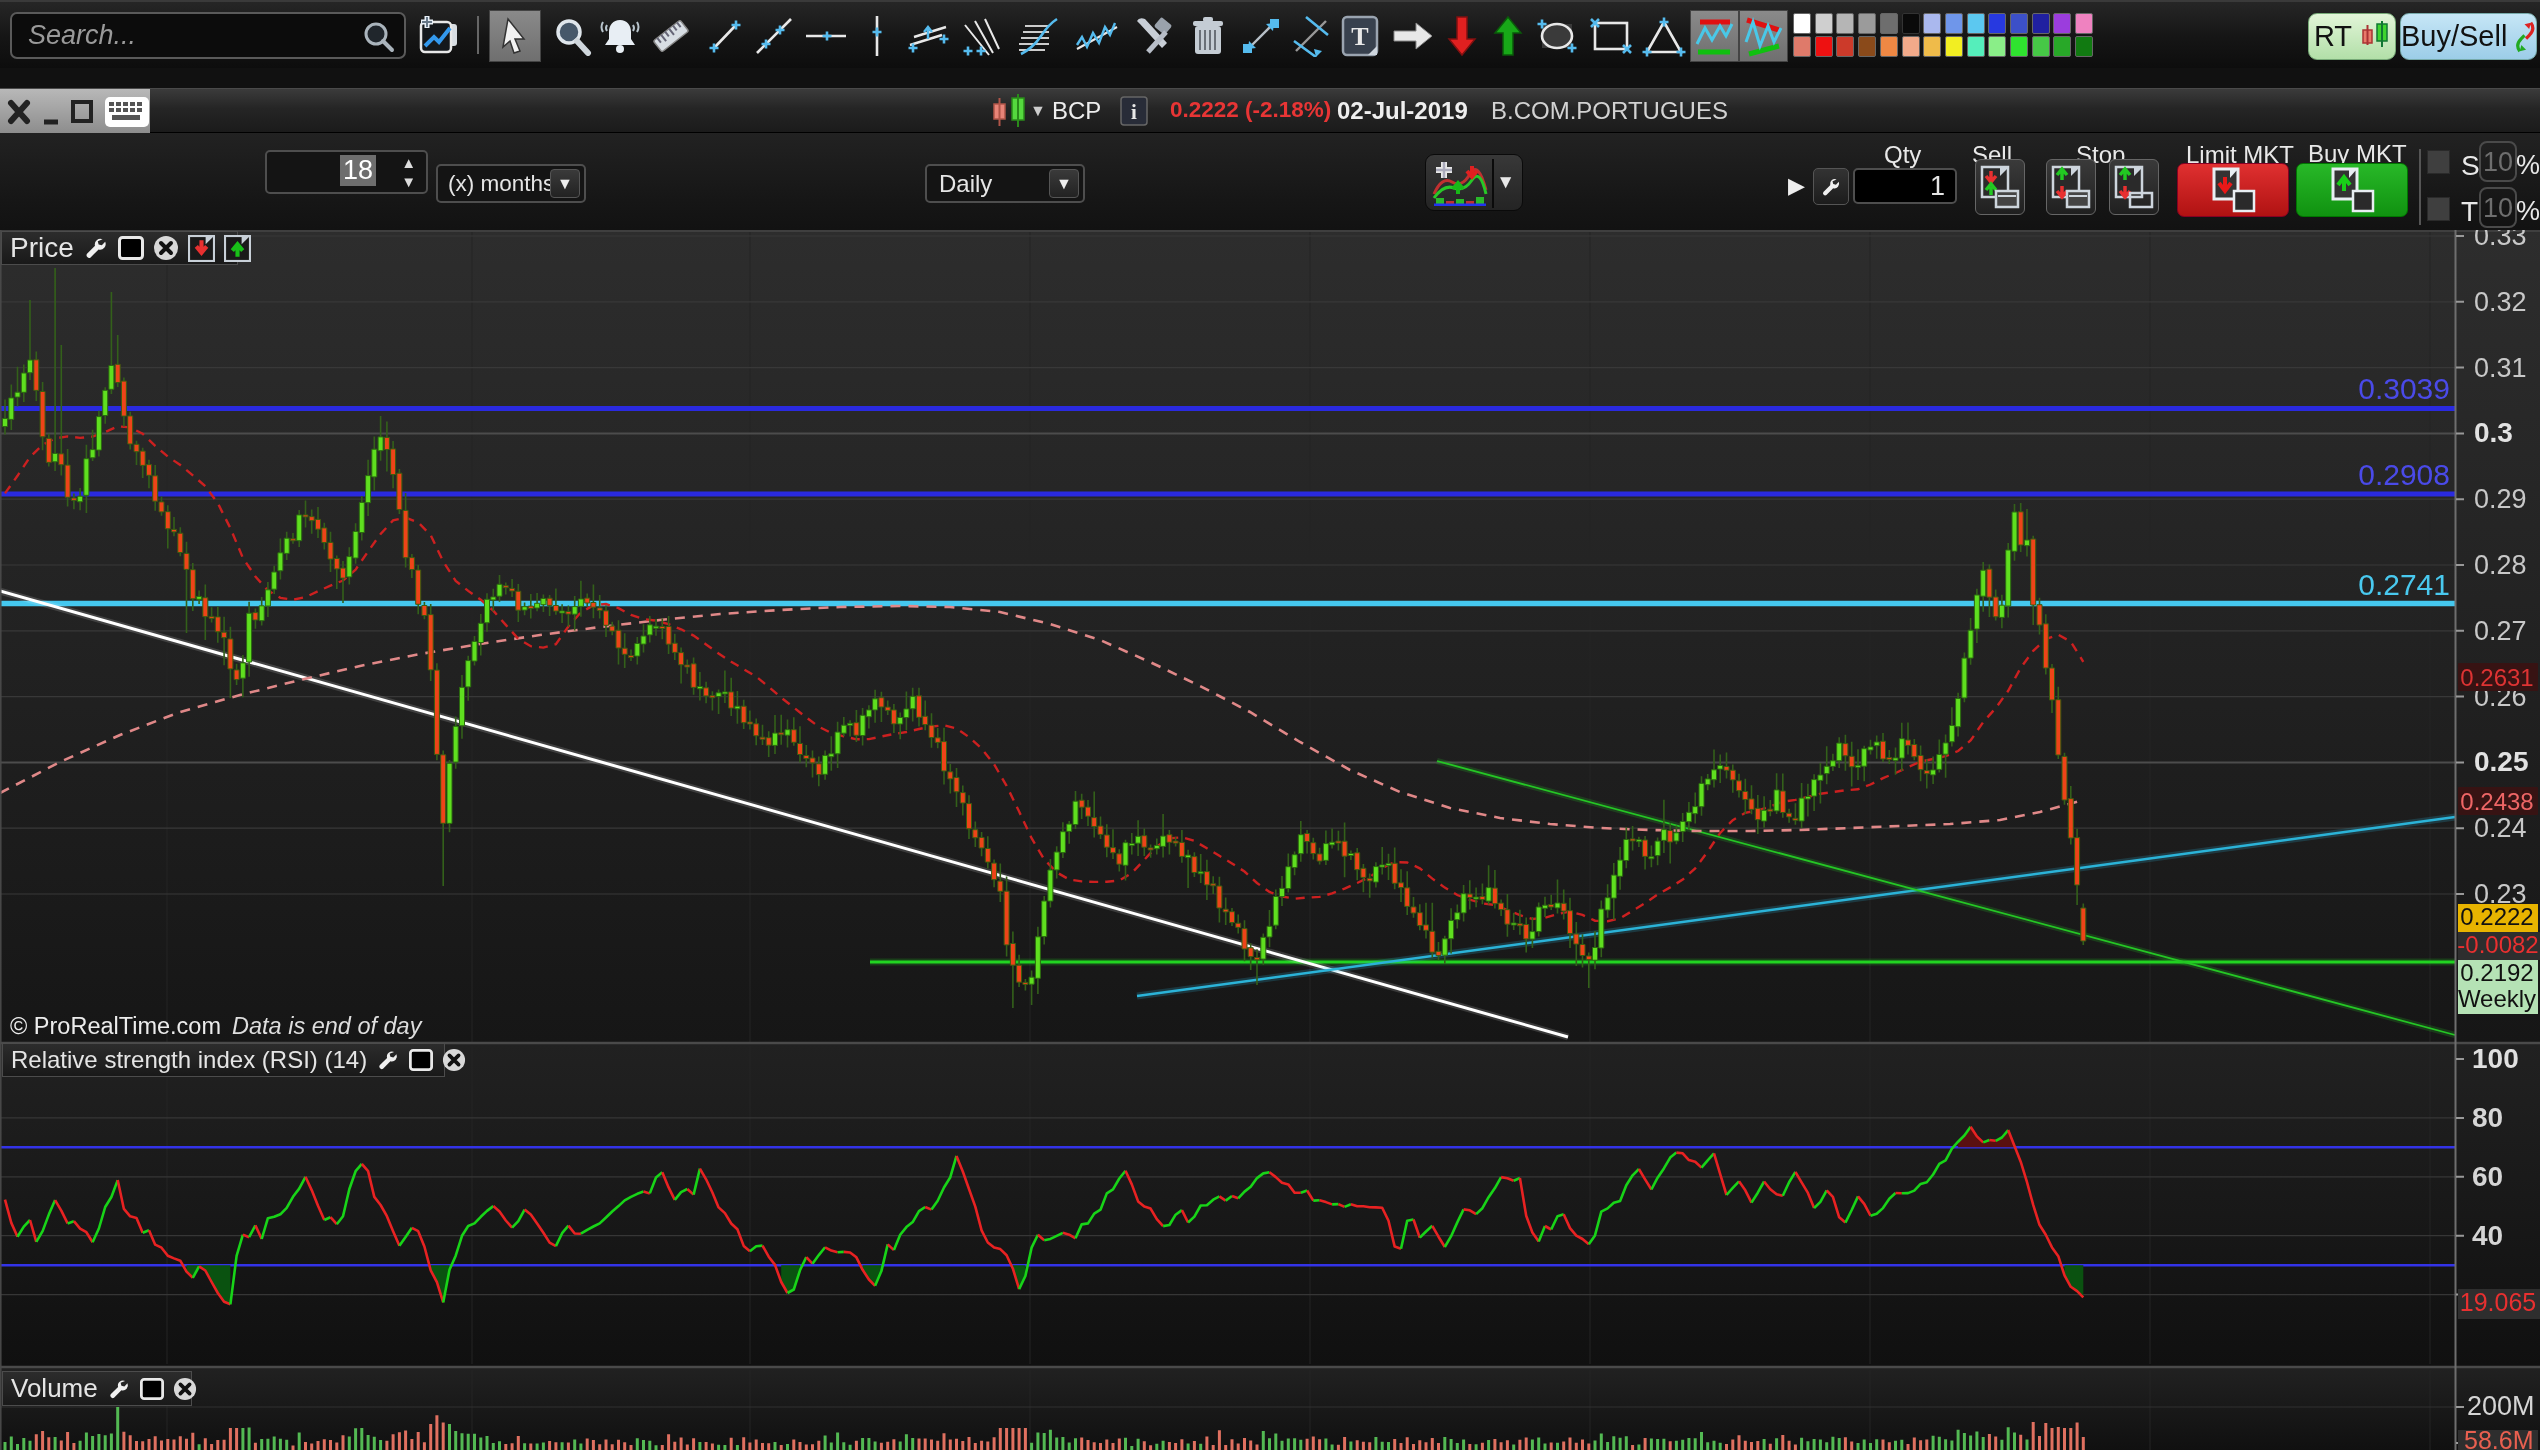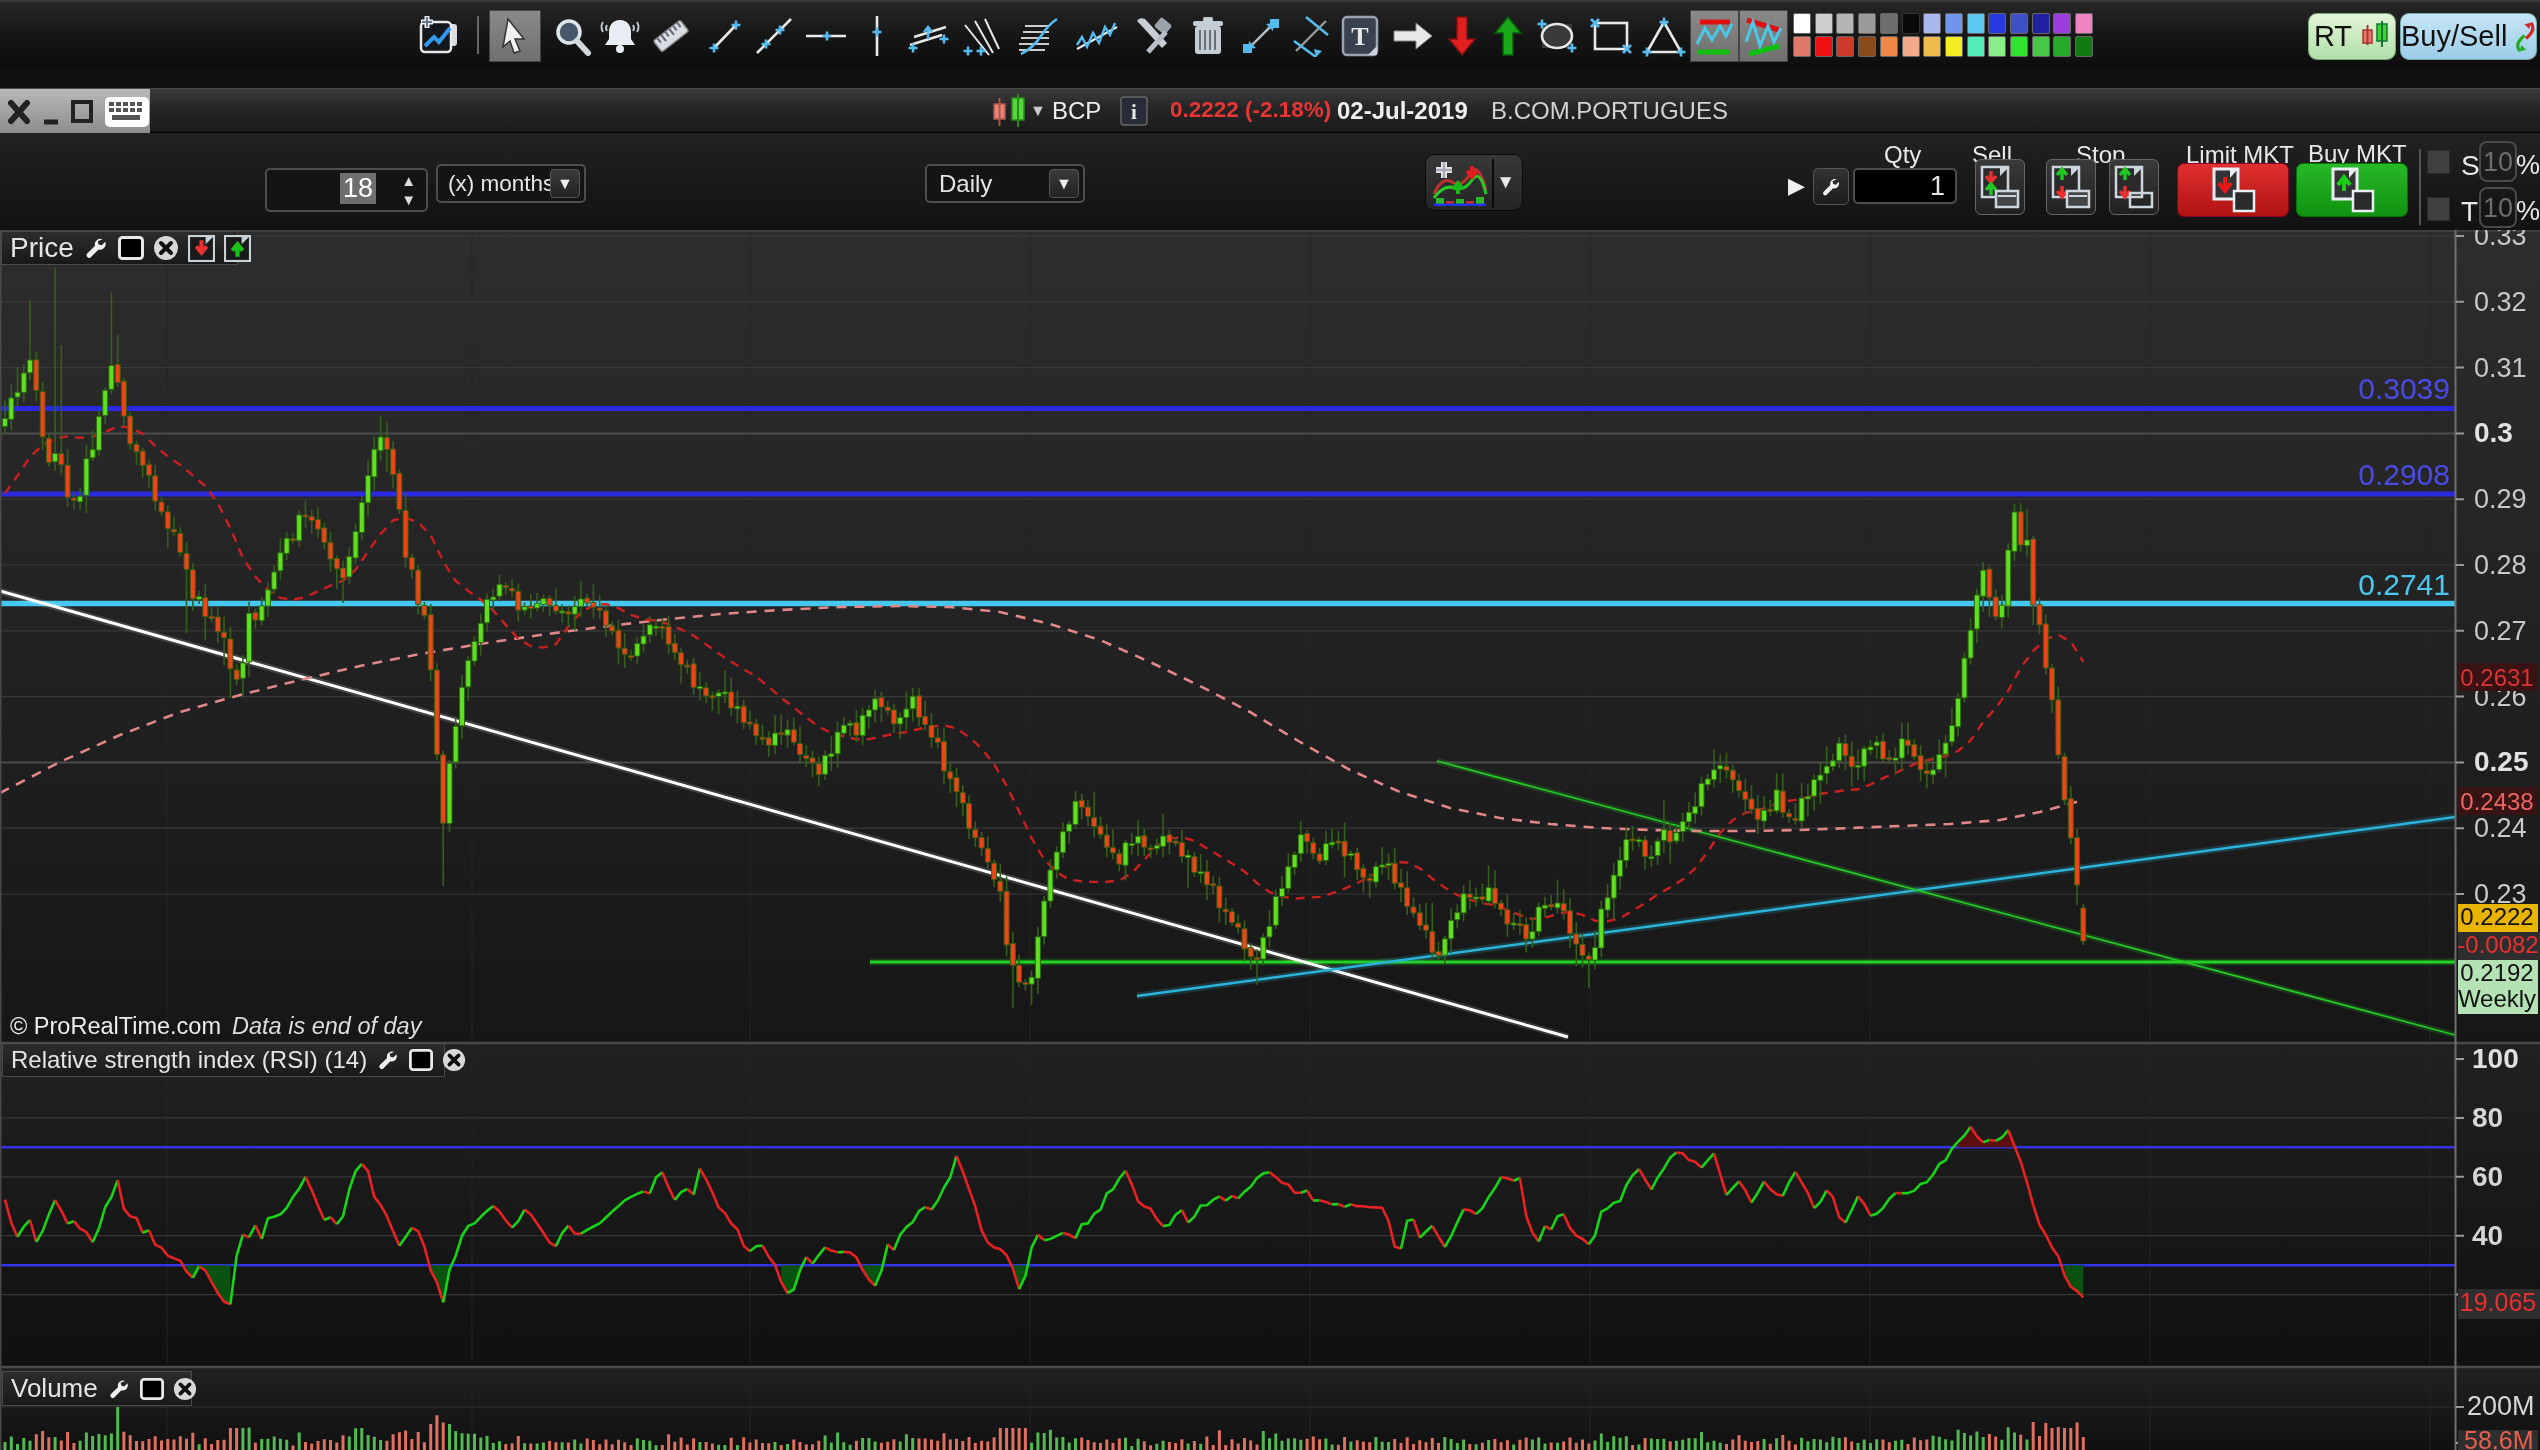--- a/index.html
+++ b/index.html
@@ -11,20 +11,24 @@
 #winctl{position:absolute;left:0;top:0;width:150px;height:45px;background:linear-gradient(#b8b8b8,#8c8c8c);display:flex;align-items:center}
 #tbcontent{position:absolute;left:951px;top:0;width:800px;height:45px;font-size:24px;color:#eee;white-space:nowrap}
 #controls{position:absolute;left:0;top:133px;width:2540px;height:97px;background:linear-gradient(#222,#161616 70%,#121212)}
 .inbox{position:absolute;background:#141414;border:2px solid #4e4e4e;border-radius:5px;color:#e5e5e5;font-size:27px}
 .lbl{position:absolute;color:#e8e8e8;font-size:24px;white-space:nowrap}
 .hdr{position:absolute;background:linear-gradient(#2c2c2c,#191919);border:1px solid #4c4c4c;display:flex;align-items:center;color:#e5e5e5;z-index:5;white-space:nowrap}
 .hic{display:inline-flex;margin-left:9px}
 #chart{position:absolute;left:0;top:230px}
 </style></head><body>
 <div id="toolbar">
+    <div id="search">Search...<svg width="34" height="34" viewBox="0 0 34 34" style="position:absolute;right:8px;top:7px">
+        <circle cx="14" cy="13" r="10" fill="#20262c" stroke="#aab4bc" stroke-width="3"></circle>
+        <path d="M21 20l9 9" stroke="#aab4bc" stroke-width="4" stroke-linecap="round"></path>
+      </svg></div>
     <div class="ticon" style="left:415px;width:46px">
       <svg width="46" height="44" viewBox="0 0 46 44">
         <rect x="20" y="10" width="22" height="22" rx="3" fill="#d8dde2"></rect>
         <rect x="6" y="8" width="30" height="30" rx="4" fill="#14181c" stroke="#e8e8e8" stroke-width="2.5"></rect>
         <path d="M10 32l9-9 5 5 11-14" stroke="#3399ee" stroke-width="4" fill="none"></path>
         <path d="M12 2v12M6 8h12" stroke="#e8f0f8" stroke-width="5"></path>
         <path d="M12 3v10M7 8h10" stroke="#667788" stroke-width="2"></path>
       </svg>
     </div>
     <div class="abs" style="left:477px;top:14px;width:2px;height:38px;background:#666"></div>
@@ -281,21 +285,21 @@
       <span class="abs" style="left:169px;top:7px"><svg width="28" height="30" viewBox="0 0 28 30">
           <rect x="1" y="1" width="26" height="28" rx="3" fill="#282c38" stroke="#666" stroke-width="1.5"></rect>
           <text x="14" y="23" font-size="21" font-weight="bold" font-family="Liberation Serif" fill="#e8e8e8" text-anchor="middle">i</text>
         </svg></span>
       <span class="abs" style="left:219px;top:8px;color:#e83535;font-weight:bold;font-size:22.5px">0.2222 (-2.18%)</span>
       <span class="abs" style="left:386px;top:8px;font-weight:bold">02-Jul-2019</span>
       <span class="abs" style="left:540px;top:8px;color:#d2d2d2">B.COM.PORTUGUES</span>
     </div>
   </div>
 <div id="controls">
-    <div class="inbox" style="left:265px;top:35px;width:163px;height:44px">
+    <div class="inbox" style="left:265px;top:17px;width:163px;height:44px">
       <span style="position:absolute;right:50px;top:3px;background:#6e6e6e;padding:0 3px;color:#fff">18</span>
       <span style="position:absolute;right:10px;top:2px;color:#ddd;font-size:15px">▲</span>
       <span style="position:absolute;right:10px;bottom:2px;color:#ddd;font-size:15px">▼</span>
     </div>
     <div class="inbox" style="left:436px;top:31px;width:150px;height:39px;line-height:35px;padding-left:10px;font-size:22.5px">(x) months<span style="position:absolute;right:4px;top:3px;width:30px;height:29px;background:linear-gradient(#3a3a3a,#222);border:1px solid #555;border-radius:4px;text-align:center;line-height:28px;font-size:16px;color:#eee">▼</span></div>
     <div class="inbox" style="left:925px;top:31px;width:160px;height:39px;line-height:35px;padding-left:12px;font-size:24px">Daily<span style="position:absolute;right:4px;top:3px;width:30px;height:29px;background:linear-gradient(#3a3a3a,#222);border:1px solid #555;border-radius:4px;text-align:center;line-height:28px;font-size:16px;color:#eee">▼</span></div>
     <div class="abs" style="left:1425px;top:21px;width:98px;height:57px;background:linear-gradient(#383838,#242424);border:1px solid #0a0a0a;border-radius:9px">
       <div class="abs" style="left:6px;top:5px"><svg width="56" height="46" viewBox="0 0 56 46">
           <path d="M2 34Q10 16 20 22T38 14T54 30" stroke="#c03030" stroke-width="3" fill="none"></path>
           <path d="M2 38Q12 24 22 28T40 20T54 34" stroke="#28c828" stroke-width="3" fill="none"></path>

